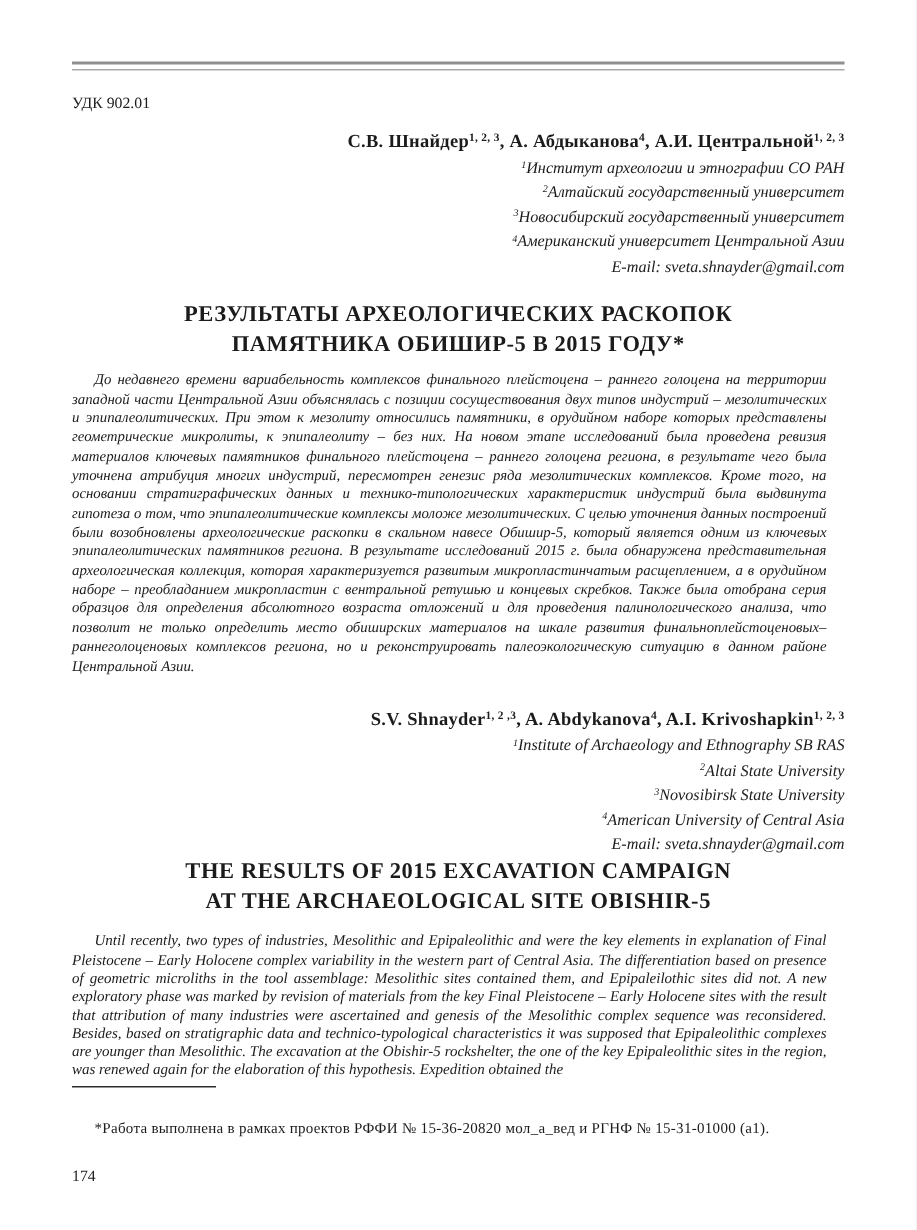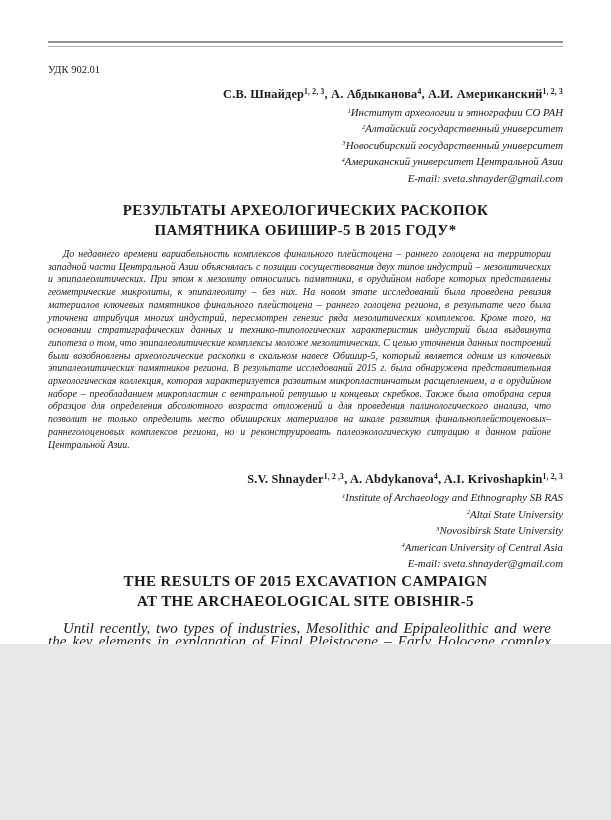--- a/index.html
+++ b/index.html
@@ -1,49 +1,49 @@
 <!DOCTYPE html>
 <html lang="ru"><head>
 <meta charset="utf-8">
 <style>
   html, body { margin:0; padding:0; background:#e8e8e8; }
   .page {
-    width:611px; height:644px; margin:0 auto; background:#ffffff;
+    width:611px; height:820px; margin:0 auto; background:#ffffff;
     box-sizing:border-box; padding:41px 48px 0 48px;
     font-family:"Liberation Serif", serif; color:#1b1b1b;
     position:relative; overflow:hidden;
   }
   .top-rule { height:3px; border-top:2px solid #8f8f8f; border-bottom:1px solid #a9a9a9; }
   .udc { margin-top:17px; font-size:10.5px; }
   .authors-line { margin-top:12px; text-align:right; font-weight:bold; font-size:12.3px; letter-spacing:0.2px; }
   sup.s { font-size:0.62em; vertical-align:baseline; position:relative; top:-0.5em; }
   .affils { margin-top:3px; text-align:right; font-style:italic; font-size:10.8px; line-height:14.4px; }
   .paper-title { margin-top:15px; text-align:center; font-weight:bold; font-size:15px; line-height:20px; letter-spacing:0.4px; }
   .abstract { margin:8px 12px 0 0; font-style:italic; font-size:9.9px; line-height:12.7px; text-align:justify; text-indent:15px; }
   .keywords { margin:3px 0 0 0; font-size:9.9px; line-height:13.8px; text-align:justify; text-indent:15px; }
   .kw-label { font-style:normal; margin-right:4px; }
   .kw-text { font-style:italic; }
   .authors-en { margin-top:21px; }
   .title-en { margin-top:1px; }
-  .abstract-en { margin-top:11px; font-size:15px; line-height:12.3px; }
+  .abstract-en { margin-top:11px; font-size:10px; line-height:12.3px; }
   .footnote-rule { margin-top:3px; width:96px; border-top:1.3px solid #2b2b2b; }
   .footnote { margin:21px 0 0 0; font-size:10px; line-height:13px; text-indent:15px; letter-spacing:0.2px; }
   .pagenum { margin-top:20px; font-size:10.5px; }
 </style>
 </head>
 <body>
 
 <div class="page">
 
   <div class="top-rule"></div>
 
   <div class="udc">УДК 902.01</div>
 
   <div class="authors-line">
-    <span>С.В. Шнайдер</span><sup class="s">1, 2, 3</sup><span>, </span><span>А. Абдыканова</span><sup class="s">4</sup><span>, </span><span>А.И. Американский</span><sup class="s">1, 2, 3</sup>
+    <span>С.В. Шнайдер</span><sup class="s">1, 2, 3</sup><span>, </span><span>А. Абдыканова</span><sup class="s">4</sup><span>, </span><span>А.И. Центральной</span><sup class="s">1, 2, 3</sup>
   </div>
 
   <div class="affils">
     <div><sup class="s">1</sup><span>Институт археологии и этнографии СО РАН</span></div>
     <div><sup class="s">2</sup><span>Алтайский государственный университет</span></div>
     <div><sup class="s">3</sup><span>Новосибирский государственный университет</span></div>
     <div><sup class="s">4</sup><span>Американский университет Центральной Азии</span></div>
     <div>E-mail: sveta.shnayder@gmail.com</div>
   </div>
 

